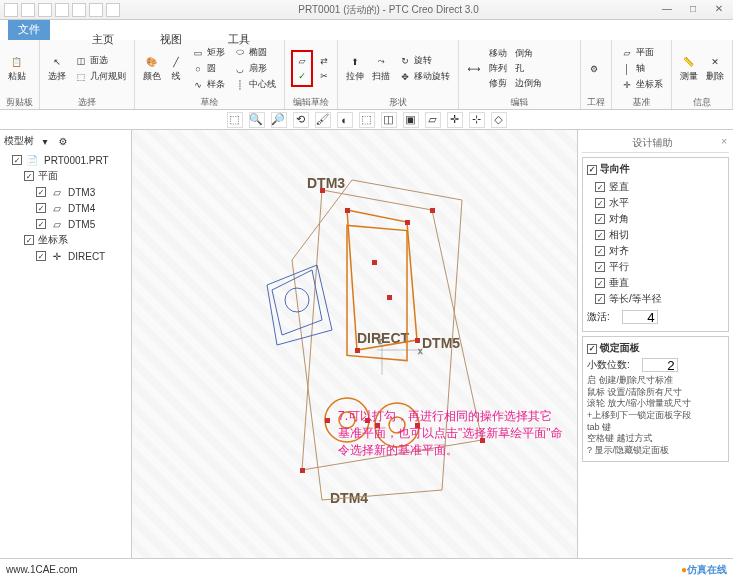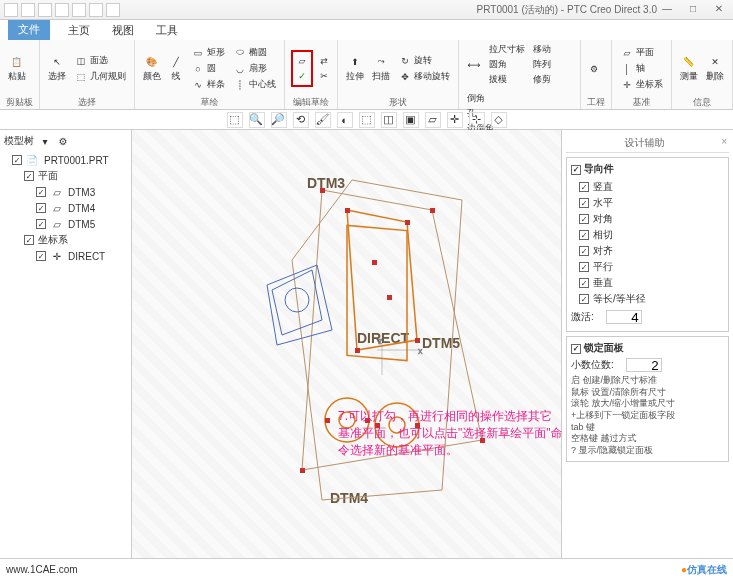--- a/index.html
+++ b/index.html
@@ -1,45 +1,45 @@
 <!DOCTYPE html>
 <html><head>
 <meta charset="utf-8">
 <style>
 * { margin: 0; padding: 0; box-sizing: border-box; font-family: "Microsoft YaHei", sans-serif; }
 body { width: 733px; height: 580px; background: #fff; overflow: hidden; position: relative; font-size: 11px; color: #333; }
 .titlebar { height: 20px; background: linear-gradient(#f8f8f8, #eee); display: flex; align-items: center; padding: 0 4px; border-bottom: 1px solid #ccc; }
 .qat { display: flex; gap: 3px; }
 .qat-btn { width: 14px; height: 14px; border: 1px solid #ccc; background: #fff; }
-.title-center { flex: 1; text-align: right; font-size: 10px; color: #666; }
+.title-center { flex: 1; text-align: center; font-size: 10px; color: #666; }
 .win-controls { display: flex; gap: 6px; }
 .win-btn { width: 20px; height: 14px; font-size: 10px; text-align: center; color: #666; }
 .menubar { height: 20px; display: flex; gap: 14px; padding: 0 8px; font-size: 11px; }
 .menu-file { background: #5b9bd5; color: #fff; padding: 2px 10px; }
-.menu-item { padding: 3px 4px; cursor: pointer; }
+.menu-item { padding: 12px 4px; cursor: pointer; margin-left: 24px; }
 .ribbon { height: 70px; border-bottom: 1px solid #ccc; display: flex; font-size: 9px; background: #fafafa; }
 .ribbon-group { border-right: 1px solid #ddd; padding: 2px 6px 0 6px; display: flex; flex-direction: column; }
 .ribbon-content { flex: 1; display: flex; align-items: center; gap: 4px; flex-wrap: wrap; }
 .ribbon-label { text-align: center; font-size: 9px; color: #666; margin-top: 1px; }
 .r-btn { display: flex; flex-direction: column; align-items: center; gap: 1px; padding: 2px; cursor: pointer; }
 .r-btn-row { display: flex; align-items: center; gap: 2px; padding: 1px 2px; cursor: pointer; }
 .ico { width: 14px; height: 14px; display: inline-flex; align-items: center; justify-content: center; }
 .highlight-box { border: 2px solid #d00; padding: 0; }
 .toolbar2 { height: 20px; border-bottom: 1px solid #ccc; display: flex; justify-content: center; align-items: center; gap: 6px; padding: 0 6px; }
 .toolbar2 .ico { border: 1px solid #ddd; width: 16px; height: 16px; }
 .workspace { position: absolute; top: 130px; left: 0; right: 0; bottom: 22px; display: flex; }
 .model-tree { width: 132px; border-right: 1px solid #ccc; background: #fff; font-size: 10px; padding: 4px; }
 .tree-header { display: flex; align-items: center; gap: 4px; margin-bottom: 4px; }
 .tree-node { padding: 1px 0 1px 8px; display: flex; align-items: center; gap: 4px; }
 .tree-child { padding-left: 20px; }
 .tree-gchild { padding-left: 32px; }
 .chk { width: 10px; height: 10px; border: 1px solid #666; display: inline-flex; align-items: center; justify-content: center; font-size: 8px; }
 .canvas-area { flex: 1; position: relative; background: repeating-linear-gradient(45deg, #fafafa, #fafafa 8px, #f5f5f5 8px, #f5f5f5 16px); }
 .dtm-label { position: absolute; font-size: 14px; color: #6b5840; font-weight: bold; }
-.side-panel { width: 172px; background: #fff; border-left: 1px solid #ccc; font-size: 10px; padding: 4px; }
+.side-panel { width: 156px; background: #fff; border-left: 1px solid #ccc; font-size: 10px; padding: 4px; }
 .panel-title { text-align: center; padding: 2px; border-bottom: 1px solid #ddd; color: #666; }
 .panel-section { border: 1px solid #ccc; margin: 4px 0; padding: 4px; }
 .section-hdr { font-weight: bold; margin-bottom: 3px; }
 .opt-row { display: flex; align-items: center; gap: 4px; padding: 1px 0 1px 8px; }
 .slider-row { display: flex; align-items: center; gap: 12px; margin: 3px 0; }
 .num-input { width: 36px; height: 14px; border: 1px solid #ccc; text-align: right; padding: 0 2px; }
 .slider { flex: 1; height: 4px; background: #ddd; position: relative; }
 .slider-thumb { position: absolute; left: 30%; top: -3px; width: 8px; height: 10px; background: #999; }
 .note-list { font-size: 9px; line-height: 1.3; color: #555; }
 .annotation { position: absolute; right: 170px; top: 408px; width: 225px; color: #e91e8c; font-size: 12px; line-height: 1.4; }
@@ -187,31 +187,20 @@
       </div>
     </div>
     <div class="ribbon-label">形状</div>
   </div>
 
   <div class="ribbon-group" style="flex:1">
     <div class="ribbon-content">
       <div class="r-btn">
           <span class="ico">⟷</span>
         </div>
-      <div>
-        <div class="r-btn-row">
-            <span>拉尺寸标</span>
-          </div>
-        <div class="r-btn-row">
-            <span>圆角</span>
-          </div>
-        <div class="r-btn-row">
-            <span>拔模</span>
-          </div>
-      </div>
       <div>
         <div class="r-btn-row">
             <span>移动</span>
           </div>
         <div class="r-btn-row">
             <span>阵列</span>
           </div>
         <div class="r-btn-row">
             <span>修剪</span>
           </div>

